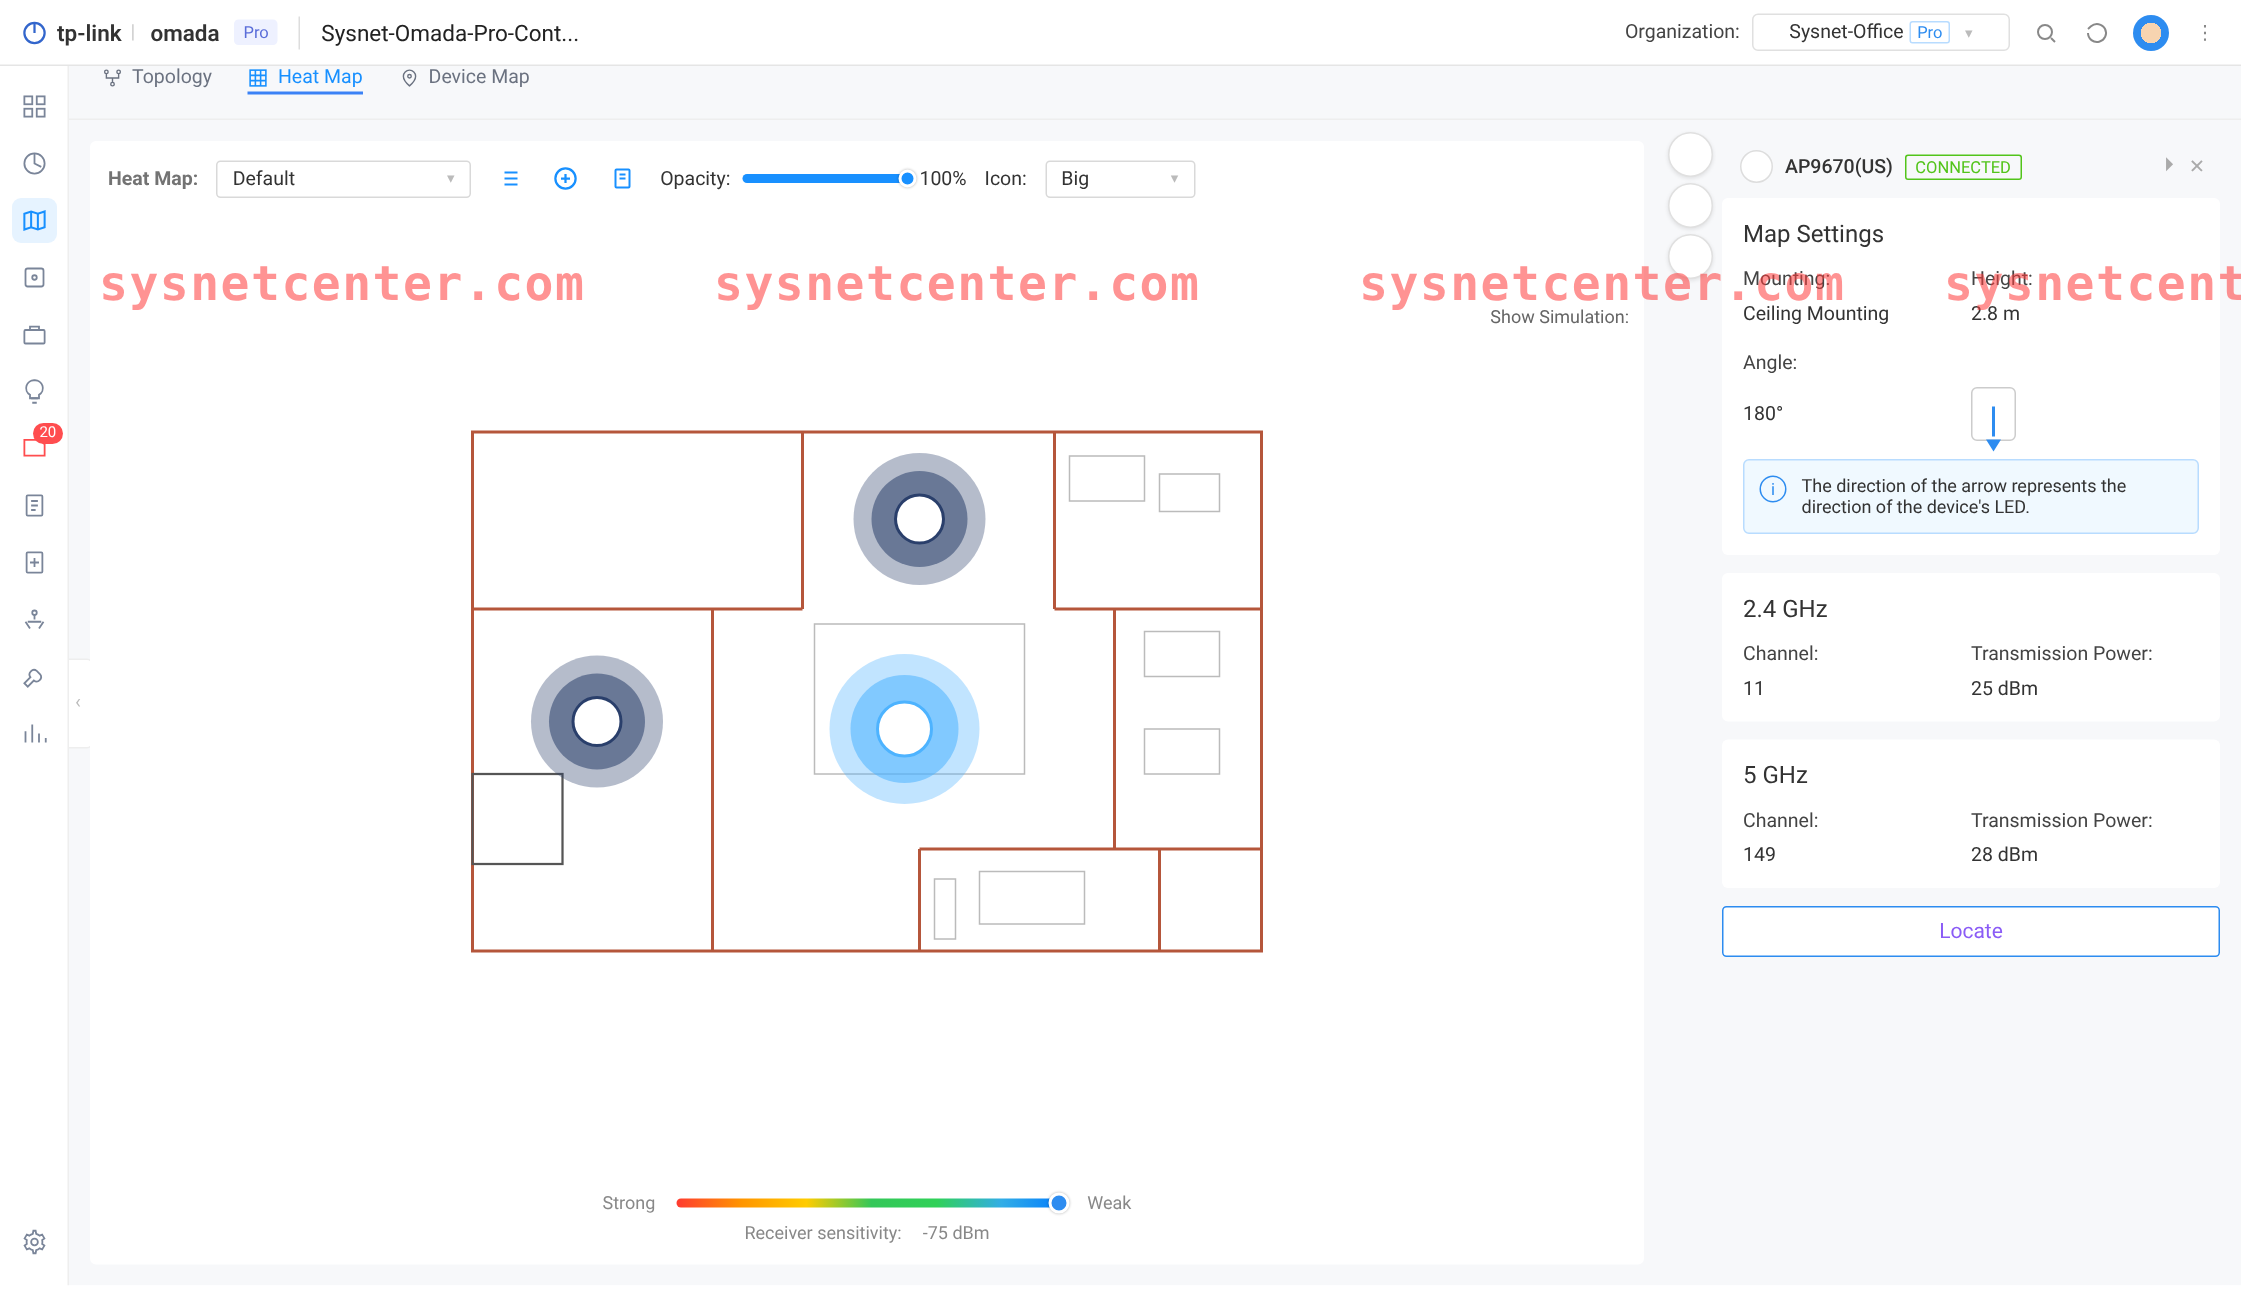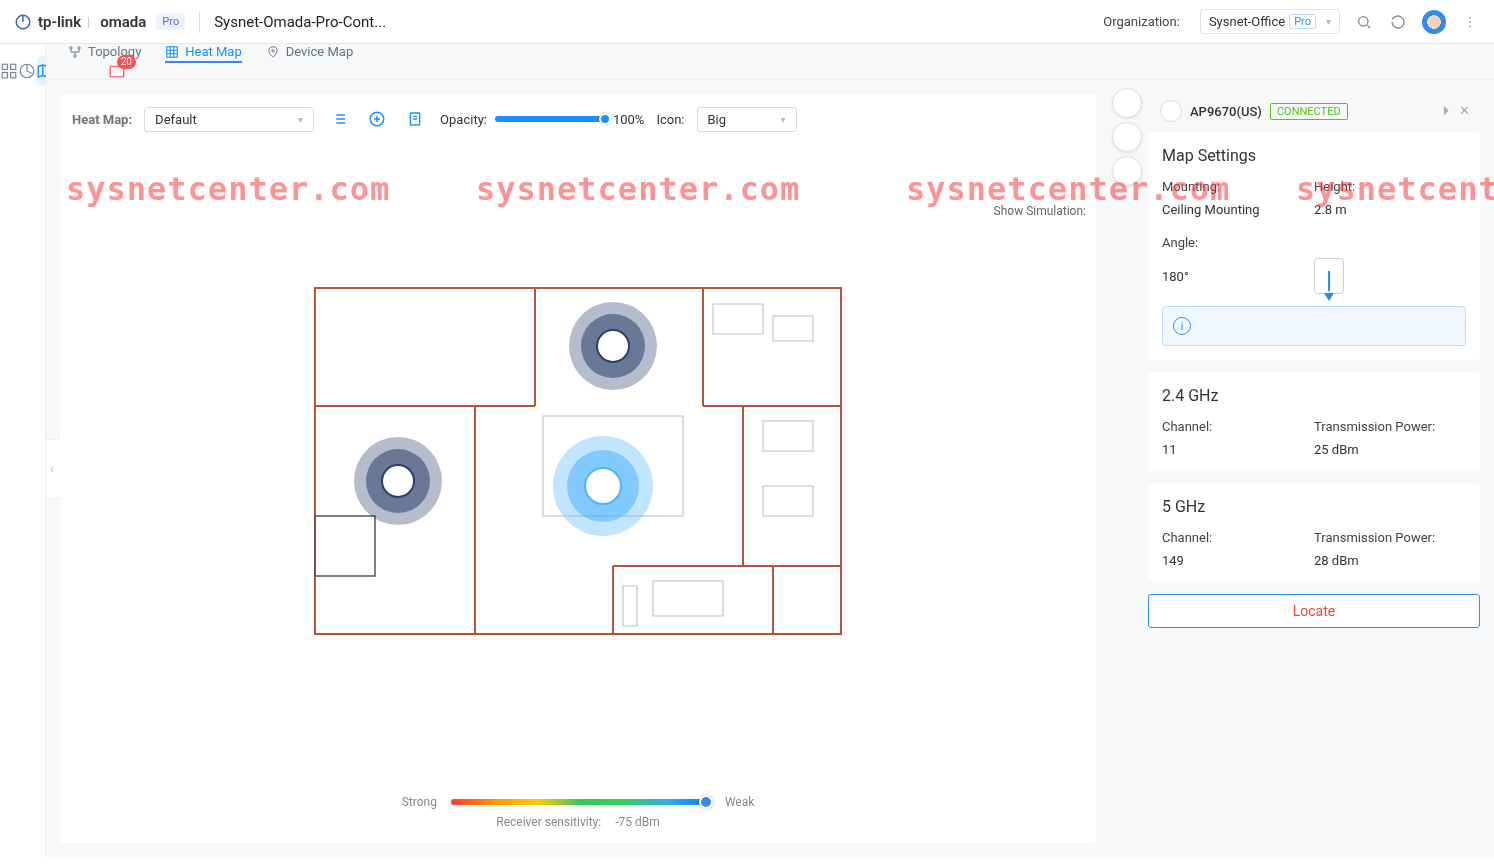--- a/index.html
+++ b/index.html
@@ -8,29 +8,29 @@
 
 
 .hdr{grid-column:1/3;display:flex;align-items:center;padding:0 14px;border-bottom:1px solid #e5e5e5;background:#fff}
 .logo{display:flex;align-items:center;gap:6px}
 .logo-tplink{font-weight:600;font-size:15px;color:#333}
 .logo-omada{font-weight:600;font-size:15px;color:#333;margin-left:4px}
 .logo-pro{background:#eef1ff;color:#5a6dd9;border-radius:3px;font-size:11px;padding:2px 6px;margin-left:4px}
 .vd{width:1px;height:22px;background:#ddd;margin:0 14px}
 .site-name{font-size:15px;color:#222}
 .spacer{flex:1}
-.org-label{color:#444;margin-right:20px}
-.org-select{display:inline-flex;align-items:center;border:1px solid #e0e0e0;border-radius:4px;padding:4px 8px;cursor:pointer;gap:4px}
+.org-label{color:#444;margin-right:8px}
+.org-select{display:inline-flex;align-items:center;border:1px solid #e0e0e0;border-radius:4px;padding:4px 24px;cursor:pointer;gap:4px}
 .org-select .pro2{color:#2d8cf0;font-size:11px;border:1px solid #b8dcff;border-radius:2px;padding:0 4px}
 .chev{color:#bbb;font-size:10px;margin-left:6px}
 .hdr-ic{width:20px;height:20px;margin-left:14px;cursor:pointer;display:inline-flex;align-items:center;justify-content:center;color:#888}
 .avatar{width:24px;height:24px;border-radius:50%;background:radial-gradient(circle,#f7d4b0 40%,#2d8cf0 0);margin-left:14px}
 
 
-.lnav{display:flex;flex-direction:row;align-items:flex-start;padding-top:8px;background:#fff;border-right:1px solid #eee}
+.lnav{display:flex;flex-direction:column;align-items:center;padding-top:8px;background:#fff;border-right:1px solid #eee}
 .nav-ic{width:30px;height:30px;margin:4px 0;display:flex;align-items:center;justify-content:center;border-radius:6px;cursor:pointer;color:#7a8599}
 .nav-ic.active{background:#e6f3ff;color:#1890ff}
 .nav-ic .badge{position:relative}
 .badge-num{position:absolute;top:-6px;right:-10px;background:#ff4d4f;color:#fff;border-radius:7px;font-size:10px;padding:0 4px;line-height:14px}
 .lnav-bottom{margin-top:auto;margin-bottom:14px}
 
 
 .body{display:flex;flex-direction:column;overflow:hidden}
 
 
@@ -78,21 +78,21 @@
 .dev-actions span{cursor:pointer}
 .sec-title{font-weight:400;font-size:16px;margin-bottom:14px}
 .kv-grid{display:grid;grid-template-columns:1fr 1fr;row-gap:8px;font-size:13px}
 .kv-grid .k{color:#444}
 .kv-grid .v{color:#333}
 .info-box{background:#f0f9ff;border:1px solid #b8dcff;border-radius:4px;padding:10px;display:flex;align-items:flex-start;gap:10px;font-size:12px;color:#333;margin-top:12px}
 .info-box .ii{width:18px;height:18px;border:1px solid #2d8cf0;color:#2d8cf0;border-radius:50%;display:flex;align-items:center;justify-content:center;font-size:11px;flex:none}
 .angle-ic{width:30px;height:36px;border:1px solid #ccc;border-radius:4px;display:flex;align-items:flex-end;justify-content:center;padding-bottom:2px;position:relative}
 .angle-ic::after{content:"";width:0;height:0;border-left:5px solid transparent;border-right:5px solid transparent;border-top:8px solid #2d8cf0;position:absolute;bottom:-8px}
 .angle-ic::before{content:"";width:2px;height:20px;background:#2d8cf0;position:absolute;bottom:2px}
-.locate-btn{width:100%;border:1px solid #2d8cf0;color:#ef4444;background:#fff;border-radius:3px;padding:8px 0;text-align:center;cursor:pointer;font-size:14px}
+.locate-btn{width:100%;border:1px solid #2d8cf0;color:#8b5cf6;background:#fff;border-radius:3px;padding:8px 0;text-align:center;cursor:pointer;font-size:14px}
 .locate-wrap{padding:0 0 4px}
 
 .watermark{position:absolute;color:#ff3b3b;opacity:.55;font-weight:700;font-size:32px;letter-spacing:1px;pointer-events:none;font-family:monospace}
 </style>
 </head>
 <body>
 
 <div class="app">
 
   <div class="hdr">
@@ -366,20 +366,21 @@
           </div>
           <div style="height:18px"></div>
           <div class="kv-grid" style="align-items:center">
             <span class="k">Angle:</span>
             <span></span>
             <span class="v">180°</span>
             <div class="angle-ic"></div>
           </div>
           <div class="info-box">
             <div class="ii">i</div>
+            <span>The direction of the arrow represents the direction of the device's LED.</span>
           </div>
         </div>
 
         <div class="rcard">
           <div class="sec-title">2.4 GHz</div>
           <div class="kv-grid">
             <span class="k">Channel:</span>
             <span class="k">Transmission Power:</span>
             <span class="v">11</span>
             <span class="v">25 dBm</span>

